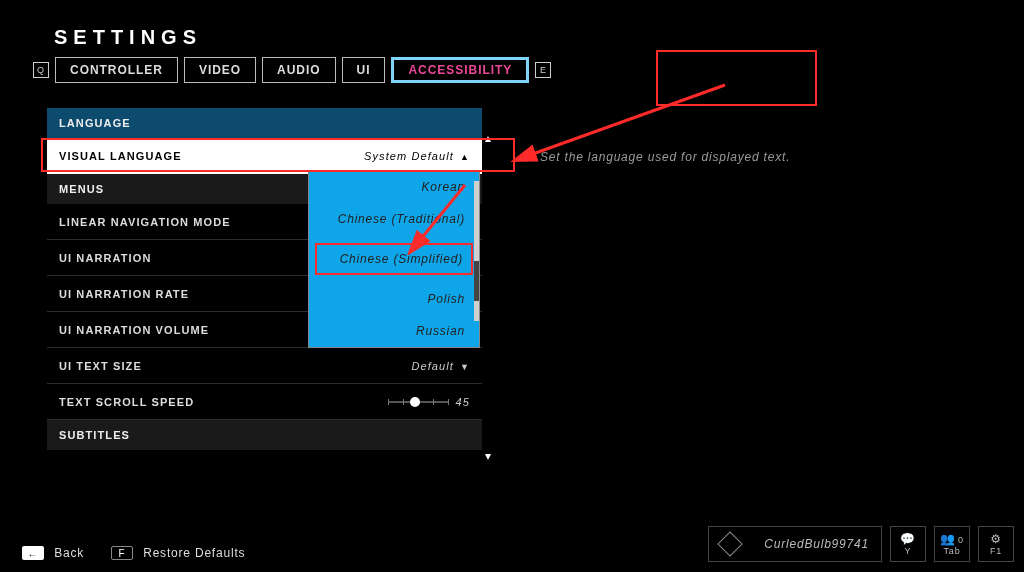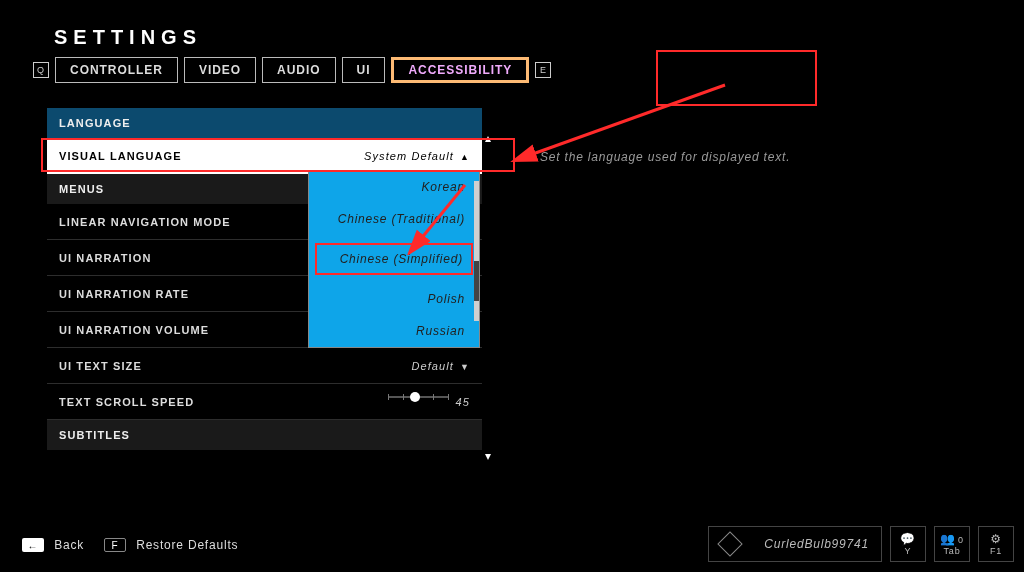--- a/index.html
+++ b/index.html
@@ -2,51 +2,51 @@
 <html><head>
 <meta charset="utf-8">
 <style>
   *{box-sizing:border-box;margin:0;padding:0;font-family:"Segoe UI",Arial,sans-serif}
   body{background:#000;color:#fff;width:1024px;height:572px;overflow:hidden;letter-spacing:.05em}
   .wrap{position:relative;width:1024px;height:572px}
   .title{position:absolute;left:54px;top:26px;font-size:20px;font-weight:700;letter-spacing:.3em}
   .tabs{position:absolute;left:33px;top:56px;height:28px;display:flex;align-items:center;gap:6px}
   .key{width:16px;height:16px;border:1px solid #ccc;display:flex;align-items:center;justify-content:center;font-size:9px;color:#ccc}
   .tab{height:26px;padding:0 14px;border:1px solid #bbb;display:flex;align-items:center;font-size:12px;font-weight:700;letter-spacing:.08em;cursor:pointer;color:#ddd}
-  .tab.active{border:3px solid #fdba74;color:#f0abfc}
+  .tab.active{border:3px solid #7dd3fc;color:#ec4899}
   .hl-acc{position:absolute;left:656px;top:50px;width:161px;height:56px;border:2px solid #ff2a2a;pointer-events:none}
   
   .panel{position:absolute;left:47px;top:108px;width:435px}
   .group{height:30px;background:#0c4a6e;display:flex;align-items:center;padding:0 12px;font-size:11px;font-weight:700;letter-spacing:.1em;color:#eee}
   .group.dark{background:#1a1a1a}
   .row{height:36px;border-bottom:1px solid #2d2d2d;display:flex;align-items:center;justify-content:space-between;padding:0 12px;font-size:11px;font-weight:700;letter-spacing:.1em;color:#ddd;cursor:default}
   .row .val{font-weight:400;font-style:italic;color:#ccc}
   .row.selected{background:#fff;color:#000;border-bottom:none}
   .row.selected .val{color:#000}
   .tri{font-size:9px;margin-left:6px}
-  .slider{display:flex;align-items:flex-start;gap:8px}
+  .slider{display:flex;align-items:center;gap:8px}
   .track{position:relative;width:60px;height:2px;background:#555}
   .tick{position:absolute;top:-2px;width:1px;height:6px;background:#777}
   .knob{position:absolute;top:-4px;width:10px;height:10px;background:#fff;border-radius:50%;transform:translateX(-50%)}
   .scroll-dot{position:absolute;left:485px;width:6px;height:6px}
   .scroll-dot.top{top:136px}
   .scroll-dot.bot{top:454px}
   
   .dropdown{position:absolute;left:308px;top:170px;width:172px;background:#0ea5e9;color:#222;border:1px solid #888}
   .dd-item{height:32px;display:flex;align-items:center;justify-content:flex-end;padding:0 14px;font-size:12px;font-style:italic;cursor:pointer}
   .dd-item.sel{border:2px solid #ff2a2a;margin:8px 6px;padding:0 8px}
   .dd-scroll{position:absolute;right:0;top:10px;width:5px;height:140px;background:#cfcfcf}
   .dd-thumb{position:absolute;right:0;top:90px;width:5px;height:40px;background:#444}
   
   .hl-row{position:absolute;left:41px;top:138px;width:474px;height:34px;border:2px solid #ff2a2a;pointer-events:none}
   .desc{position:absolute;left:540px;top:150px;font-size:12px;font-style:italic;color:#9a9a9a}
   
   .arrow{position:absolute;pointer-events:none}
   
-  .footer-left{position:absolute;left:22px;bottom:20px;display:flex;align-items:flex-end;gap:20px;font-size:12px;color:#ddd}
+  .footer-left{position:absolute;left:22px;bottom:12px;display:flex;align-items:flex-end;gap:27px;font-size:12px;color:#ddd}
   .kbox{width:22px;height:14px;background:#fff;color:#000;display:inline-flex;align-items:center;justify-content:center;font-size:10px;border-radius:2px;margin-right:6px}
   .kbox.dark{background:#000;color:#fff;border:1px solid #888}
   .footer-right{position:absolute;right:10px;bottom:10px;display:flex;align-items:center;gap:8px}
   .user{border:1px solid #444;height:36px;display:flex;align-items:center;padding:0 12px;gap:25px;font-size:12px;font-style:italic;color:#bbb}
   .diamond{width:18px;height:18px;border:1px solid #888;transform:rotate(45deg)}
   .ftr-col{border:1px solid #444;height:36px;width:36px;display:flex;flex-direction:column;align-items:center;justify-content:center;gap:1px;color:#bbb;font-size:9px}
   .ico{font-size:12px;line-height:1}
 </style>
 </head>
 <body>

